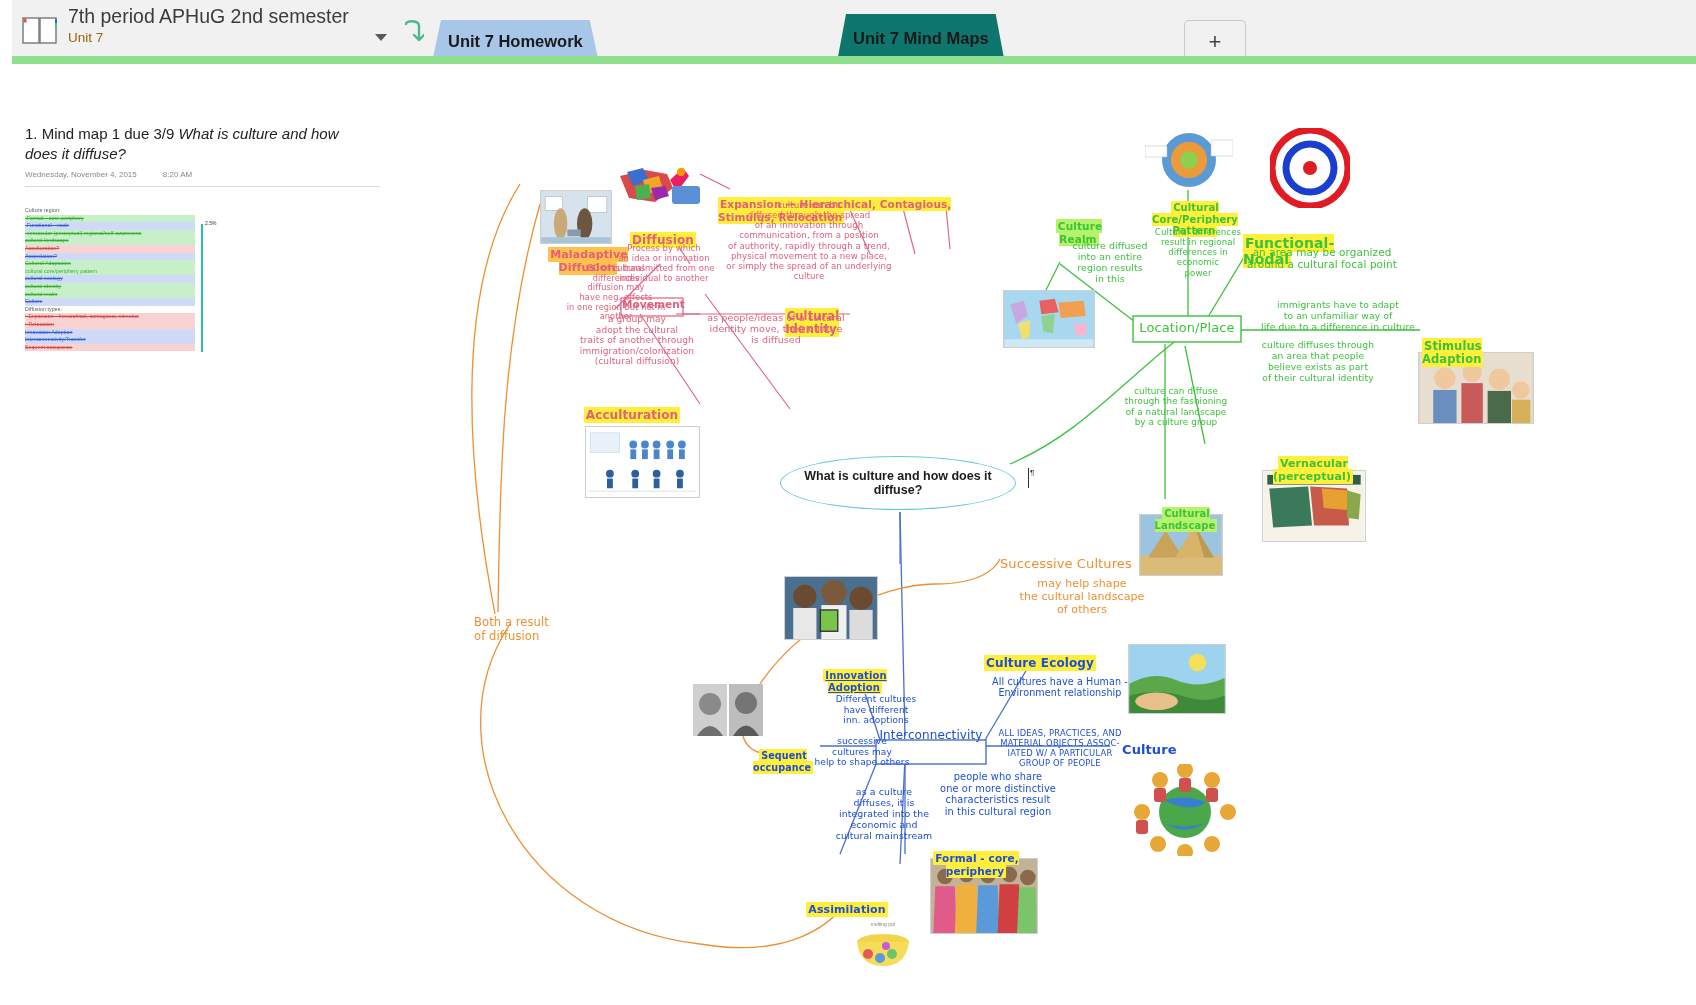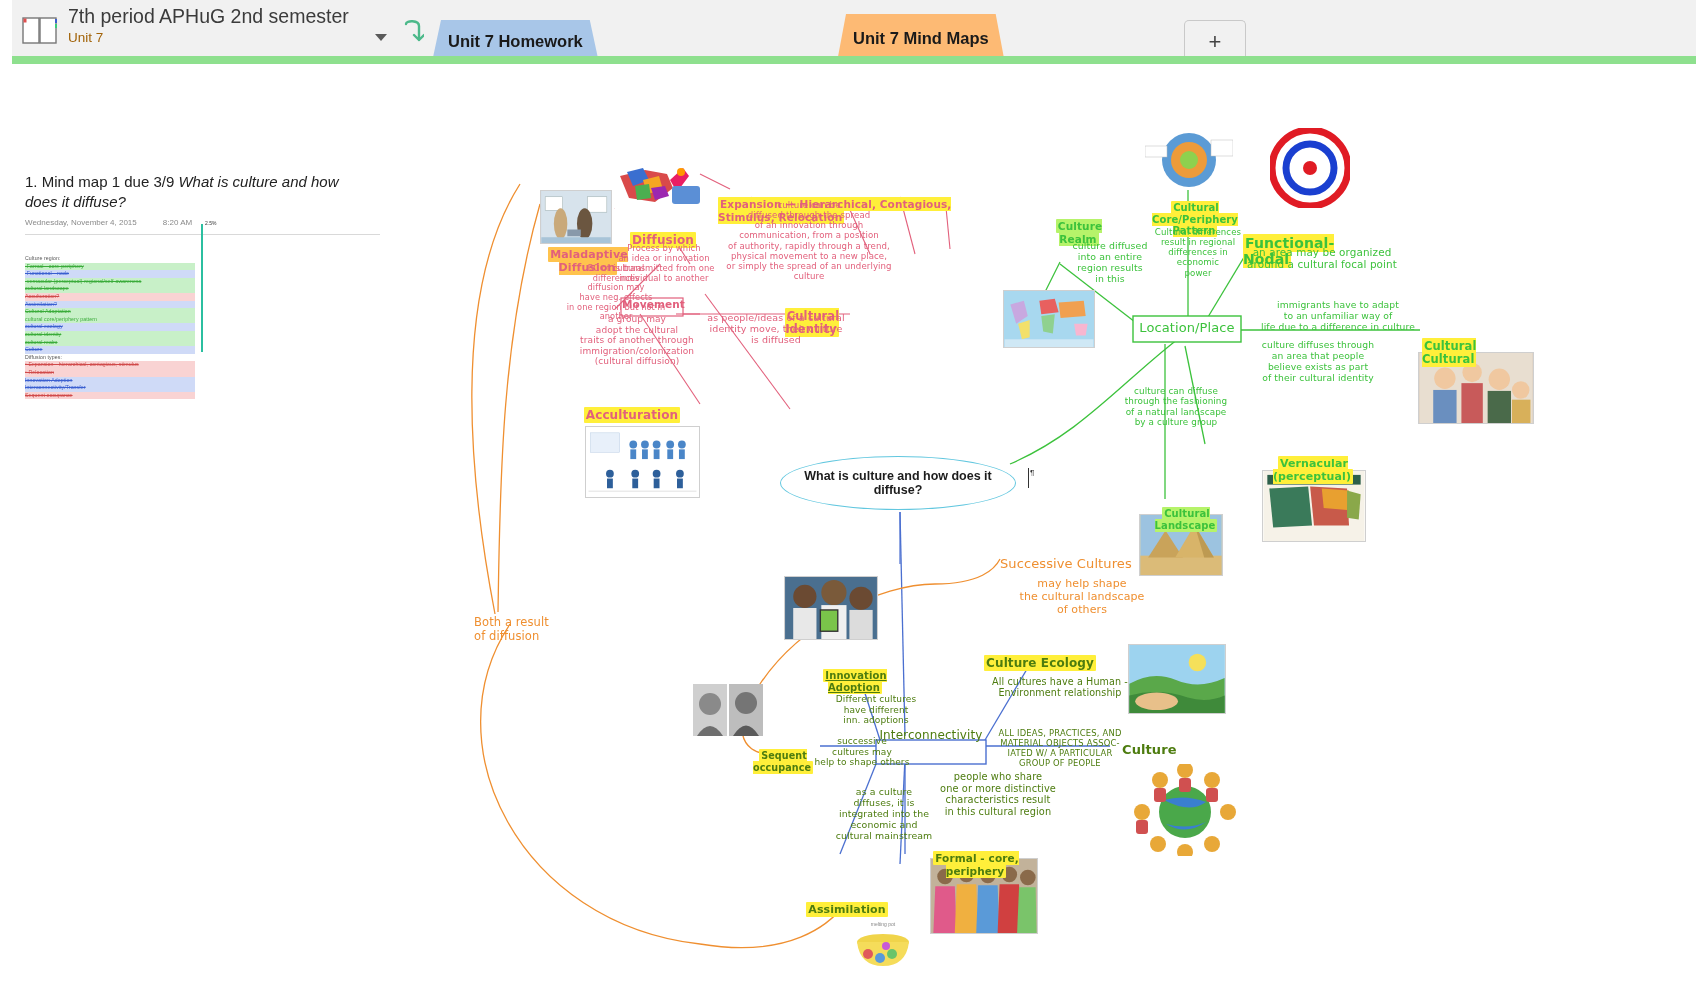--- a/index.html
+++ b/index.html
@@ -54,21 +54,21 @@
     color: #1a1a1a;
     border-radius: 7px 7px 0 0;
     cursor: pointer;
     white-space: nowrap;
   }
   .tab.slanted {
     clip-path: polygon(9px 0, calc(100% - 9px) 0, 100% 100%, 0 100%);
   }
   #tab-hw      { left: 420px;  background: #a8c6e8; }
   #tab-cc      { left: 610px;  background: #f5cf6d; }
-  #tab-mm      { left: 825px;  background: #fdba74; top: 14px; height: 48px; }
+  #tab-mm      { left: 825px;  background: #0f766e; top: 14px; height: 48px; }
   #tab-cw      { left: 1002px; background: #f5a8a8; }
   #tab-add {
     position: absolute; left: 1172px; top: 20px;
     width: 62px; height: 42px;
     background: #f1f1f1;
     border: 1px solid #c9c9c9;
     border-bottom: none;
     border-radius: 5px 5px 0 0;
     display: flex; align-items: center; justify-content: center;
     font-size: 22px; color: #444;
@@ -86,21 +86,21 @@
   #canvas {
     position: absolute; left: 0; top: 64px;
     width: 1696px; height: 941px;
     background: #ffffff;
     overflow: hidden;
   }
 
   
   #doc-block { position: absolute; left: 25px; top: 60px; width: 360px; }
   #doc-title {
-    font-size: 15px; color: #222; line-height: 20px; width: 345px; margin-top: 48px;
+    font-size: 15px; color: #222; line-height: 20px; width: 345px;
   }
   #doc-title i { font-style: italic; }
   #doc-date-row {
     margin-top: 6px; font-size: 8px; color: #8a8a8a;
     display: flex; gap: 26px;
     border-bottom: 1px solid #d9d9d9; padding-bottom: 7px; width: 355px;
   }
   #doc-list { margin-top: 20px; width: 170px; }
   .dl {
     font-size: 5.2px; line-height: 7.6px;
@@ -144,21 +144,21 @@
   .hw {
     position: absolute;
     font-family: "DejaVu Sans", sans-serif;
     line-height: 1.18;
     white-space: pre-line;
     letter-spacing: .1px;
   }
   .hw.green  { color: #3cc23c; }
   .hw.pink   { color: #e2607c; }
   .hw.orange { color: #ef8f30; }
-  .hw.blue   { color: #4d7c0f; }
+  .hw.blue   { color: #1d4ed8; }
   .hw.center { text-align: center; }
   .hw.left   { text-align: left; }
 
   .hl {
     display: inline;
     padding: 1px 2px;
     border-radius: 1px;
   }
   .hl-y { background: #ffef3a; }
   .hl-g { background: #b6f36a; }
@@ -602,21 +602,21 @@
   <div class="hw green center" style="left:1242px; top:182px; width:160px; font-size:10.4px;">an area may be organized
 around a cultural focal point</div>
 
   <div class="hw green center" style="left:1133px; top:256px; width:108px; font-size:13px;">Location/Place</div>
 
   <div class="hw green center" style="left:1248px; top:236px; width:180px; font-size:9.2px;">immigrants have to adapt
 to an unfamiliar way of
 life due to a difference in culture</div>
 
   <div class="hw green left" style="left:1422px; top:262px; width:110px; font-size:11.5px; font-weight:bold;">
-    <span class="hl hl-y">Cultural Cultural</span>
+    <span class="hl hl-y">Stimulus Adaption</span>
   </div>
 
   <div class="hw green center" style="left:1244px; top:276px; width:148px; font-size:9.2px;">culture diffuses through
 an area that people
 believe exists as part
 of their cultural identity</div>
 
   <div class="hw green center" style="left:1248px; top:381px; width:130px; font-size:11px; font-weight:bold;">
     <span class="hl hl-y">Vernacular (perceptual)</span>
   </div>

